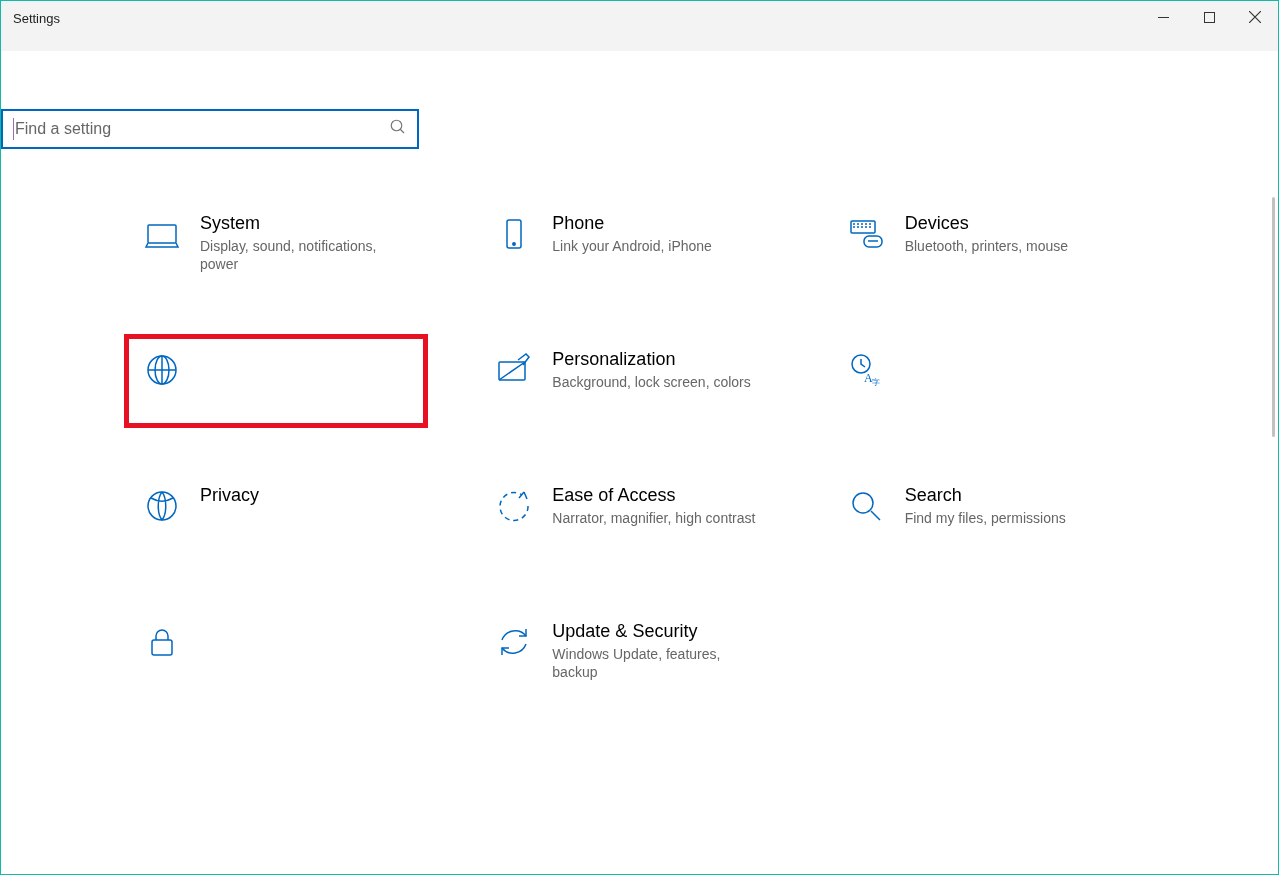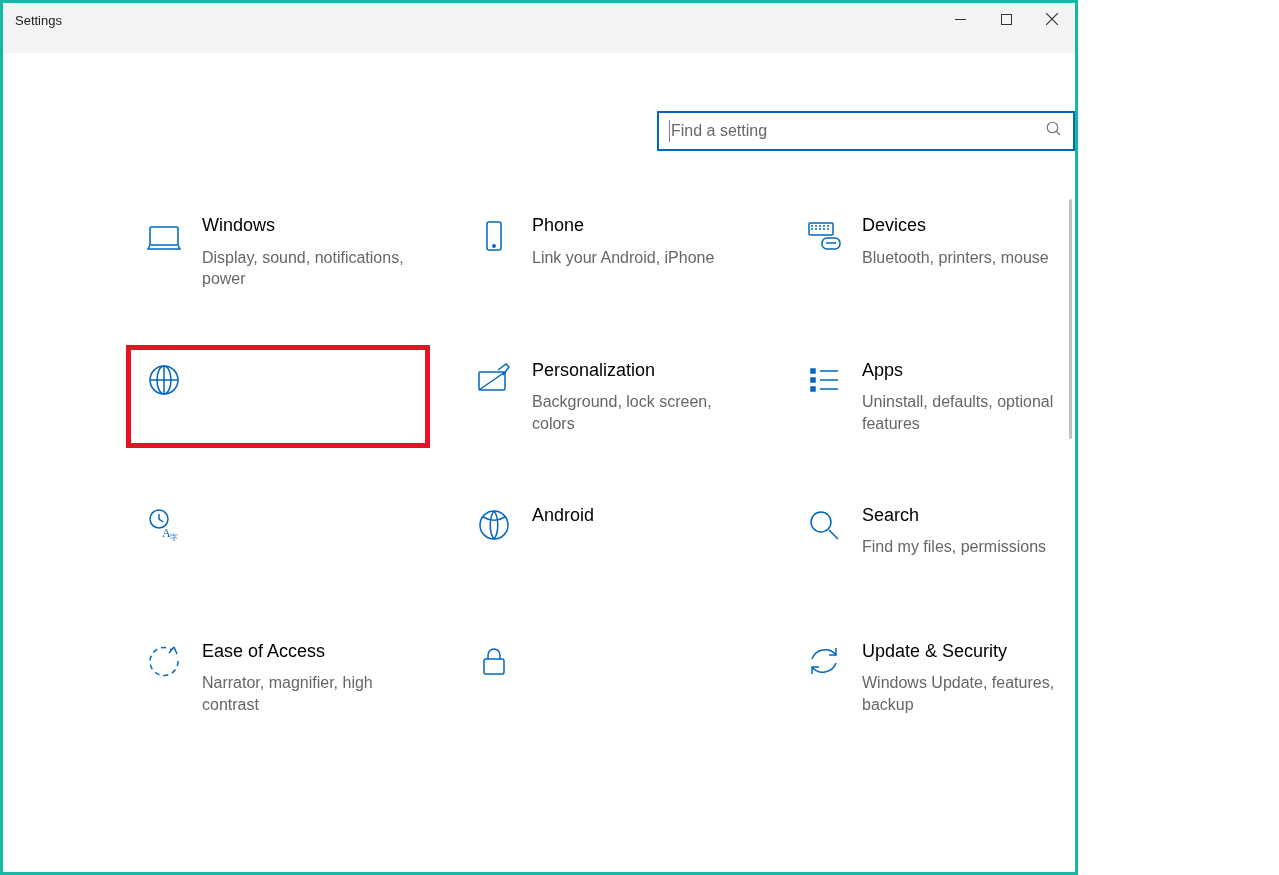--- a/index.html
+++ b/index.html
@@ -1,41 +1,41 @@
 <!DOCTYPE html>
 <html><head>
 <meta charset="utf-8">
 <style>
   html,body{margin:0;padding:0;font-family:"Segoe UI",Arial,sans-serif;background:#fff;color:#000}
-  .window{width:1078px;height:875px;border:3px solid #14b8a6;box-sizing:border-box;position:relative;overflow:hidden}
+  .window{width:1279px;height:875px;border:1px solid #14b8a6;box-sizing:border-box;position:relative;overflow:hidden}
 
   
   .titlebar{height:50px;background:#f3f3f3;display:flex;align-items:flex-start;justify-content:space-between;padding-left:12px;box-sizing:border-box}
   .titlebar .title{font-size:13px;color:#222;padding-top:10px}
   .caption-buttons{display:flex}
   .cap-btn{width:46px;height:32px;display:flex;align-items:center;justify-content:center;color:#444}
   .cap-btn svg{display:block}
 
   
-  .search-wrap{display:flex;justify-content:flex-end;margin-top:58px}
+  .search-wrap{display:flex;justify-content:flex-start;margin-top:58px}
   .search-box{width:418px;height:40px;border:2px solid #0067c0;display:flex;align-items:center;padding:0 10px;box-sizing:border-box;position:relative}
   .search-box input{border:0;outline:0;background:transparent;font-size:16px;color:#666;width:100%}
   .search-box input::placeholder{color:#666}
   .caret{width:1px;height:22px;background:#9b70b1;position:absolute;left:10px}
   .search-icon{color:#666;margin-left:6px}
 
   
   .grid{margin:56px 130px 0 130px;display:grid;grid-template-columns:repeat(3,1fr);column-gap:40px;row-gap:56px}
   .item{display:flex;align-items:flex-start;width:290px;min-height:80px;padding:6px 8px;box-sizing:border-box}
   .item.hl{outline:5px solid #e81123;outline-offset:2px}
   .ic{width:45px;height:45px;color:#0067c0;flex:0 0 45px;display:flex;align-items:center;justify-content:center}
   .ic svg{width:36px;height:36px;stroke:currentColor;fill:none;stroke-width:1.5}
   .txt{margin-left:16px;padding-top:2px}
   .name{font-size:18px;color:#000;line-height:1.2}
-  .desc{font-size:16px;color:#666;margin-top:10px;line-height:1.35;max-width:210px}
+  .desc{font-size:14px;color:#666;margin-top:2px;line-height:1.35;max-width:210px}
 
   
   .scroll-hint{position:absolute;right:0;top:196px;bottom:5px;width:14px;background:transparent}
   .scroll-thumb{position:absolute;top:0;width:3px;right:3px;height:240px;background:#c2c2c2;border-radius:2px}
 </style>
 </head>
 <body>
 
 <div class="window">
 
@@ -76,21 +76,21 @@
   <div class="grid">
 
     <div class="item">
       <div class="ic">
         <svg viewBox="0 0 36 36">
             <rect x="4" y="9" width="28" height="18" rx="1"></rect>
             <path d="M4 27 L2 31 H34 L32 27"></path>
           </svg>
       </div>
       <div class="txt">
-        <div class="name">Windows</div>
+        <div class="name">System</div>
         <div class="desc">Display, sound, notifications, power</div>
       </div>
     </div>
 
     <div class="item">
       <div class="ic">
         <svg viewBox="0 0 36 36">
             <rect x="11" y="4" width="14" height="28" rx="2"></rect>
             <circle cx="18" cy="28" r="1.2" fill="currentColor"></circle>
           </svg>
@@ -133,34 +133,20 @@
             <path d="M3 28 L29 10"></path>
             <path d="M22 8 L30 2 L33 5 L27 13"></path>
           </svg>
       </div>
       <div class="txt">
         <div class="name">Personalization</div>
         <div class="desc">Background, lock screen, colors</div>
       </div>
     </div>
 
-    <div class="item">
-      <div class="ic">
-        <svg viewBox="0 0 36 36" stroke-width="2">
-            <rect x="5" y="7" width="4" height="4" fill="currentColor"></rect>
-            <rect x="5" y="16" width="4" height="4" fill="currentColor"></rect>
-            <rect x="5" y="25" width="4" height="4" fill="currentColor"></rect>
-            <path d="M14 9h18M14 18h18M14 27h18"></path>
-          </svg>
-      </div>
-      <div class="txt">
-        <div class="name">Apps</div>
-        <div class="desc">Uninstall, defaults, optional features</div>
-      </div>
-    </div>
 
 
     <div class="item">
       <div class="ic">
         <svg viewBox="0 0 36 36">
             <circle cx="13" cy="12" r="9"></circle>
             <path d="M13 7v5l4 3"></path>
             <text x="16" y="30" font-size="12" fill="currentColor" stroke="none" font-family="Segoe UI">A</text>
             <text x="24" y="33" font-size="8" fill="currentColor" stroke="none">字</text>
           </svg>
@@ -168,47 +154,47 @@
     </div>
 
     <div class="item">
       <div class="ic">
         <svg viewBox="0 0 36 36">
             <circle cx="18" cy="18" r="14"></circle>
             <path d="M18 4c5 6 5 22 0 28M18 4c-5 6-5 22 0 28M7 10c7 4 15 4 22 0"></path>
           </svg>
       </div>
       <div class="txt">
-        <div class="name">Android</div>
+        <div class="name">Privacy</div>
+      </div>
+    </div>
+
+    <div class="item">
+      <div class="ic">
+        <svg viewBox="0 0 36 36">
+            <path stroke-dasharray="5 4" d="M32 18a14 14 0 1 1-6-11"></path>
+            <path d="M28 4l-5 6M28 4l3 7"></path>
+          </svg>
+      </div>
+      <div class="txt">
+        <div class="name">Ease of Access</div>
+        <div class="desc">Narrator, magnifier, high contrast</div>
       </div>
     </div>
 
     <div class="item">
       <div class="ic">
         <svg viewBox="0 0 36 36">
             <circle cx="15" cy="15" r="10"></circle>
             <path d="M23 23l9 9"></path>
           </svg>
       </div>
       <div class="txt">
         <div class="name">Search</div>
         <div class="desc">Find my files, permissions</div>
-      </div>
-    </div>
-
-    <div class="item">
-      <div class="ic">
-        <svg viewBox="0 0 36 36">
-            <path stroke-dasharray="5 4" d="M32 18a14 14 0 1 1-6-11"></path>
-            <path d="M28 4l-5 6M28 4l3 7"></path>
-          </svg>
-      </div>
-      <div class="txt">
-        <div class="name">Ease of Access</div>
-        <div class="desc">Narrator, magnifier, high contrast</div>
       </div>
     </div>
 
     <div class="item">
       <div class="ic">
         <svg viewBox="0 0 36 36">
             <rect x="8" y="16" width="20" height="15" rx="2"></rect>
             <path d="M12 16v-4a6 6 0 0 1 12 0v4"></path>
           </svg>
       </div>

